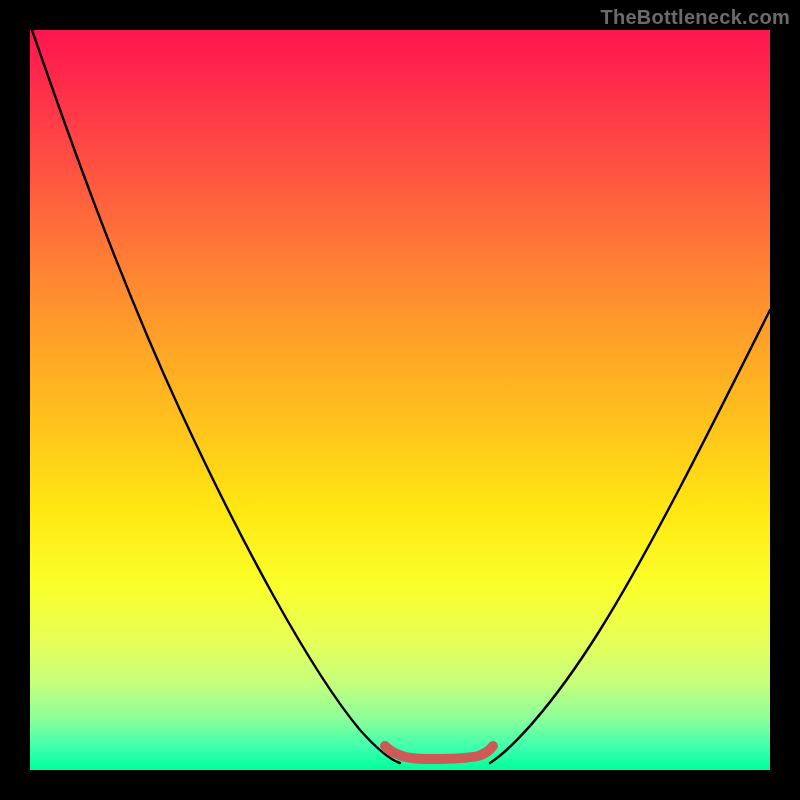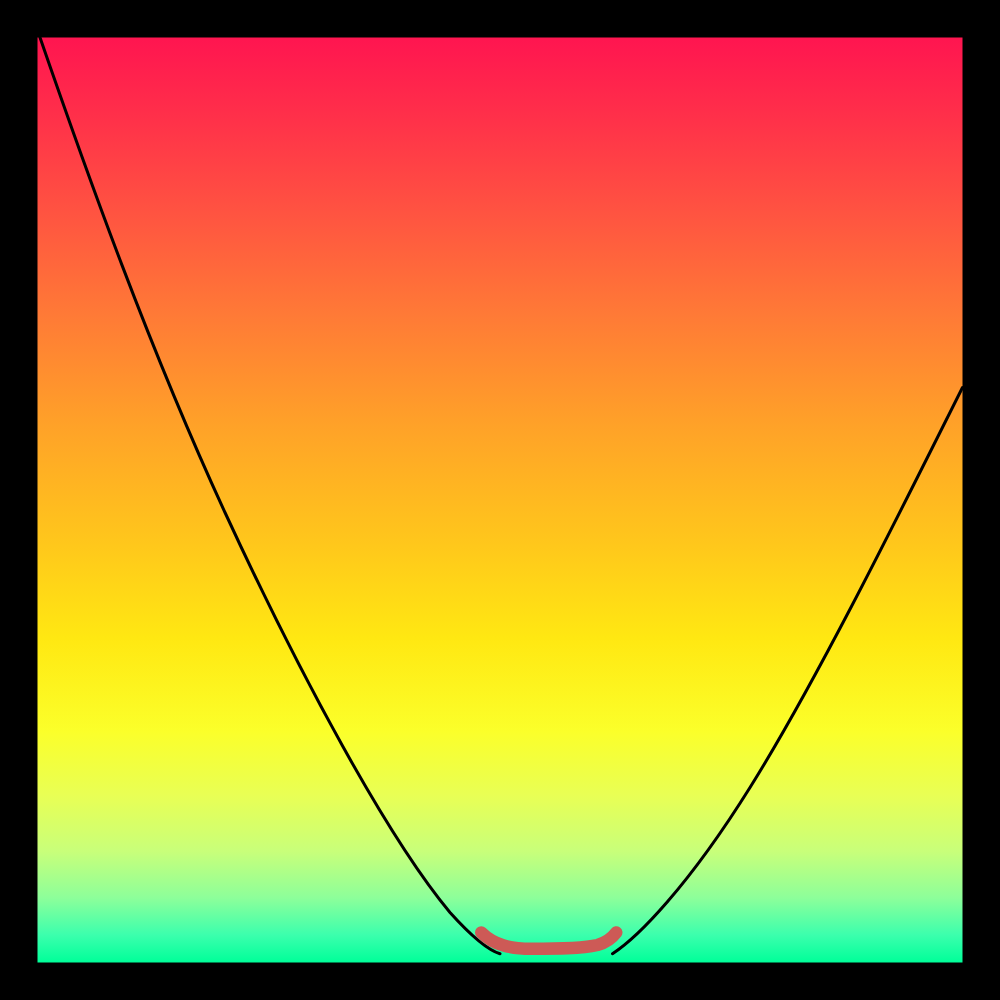--- a/index.html
+++ b/index.html
@@ -60,20 +60,21 @@
     stroke: #cd5a56;
     stroke-width: 10;
     stroke-linecap: round;
     stroke-linejoin: round;
   }
 </style>
 </head>
 <body>
 
 <div class="frame">
+  <div class="watermark">TheBottleneck.com</div>
   <div class="plot-area">
     <svg class="lines" viewBox="0 0 740 740" preserveAspectRatio="none">
       <path class="curve-black" d="M 2 0
                C 40 110, 90 250, 150 380
                C 210 510, 280 640, 330 700
                C 348 720, 360 730, 370 733"></path>
       <path class="curve-black" d="M 460 733
                C 480 720, 520 680, 570 600
                C 620 520, 680 400, 740 280"></path>
       <path class="bottom-band" d="M 355 716

